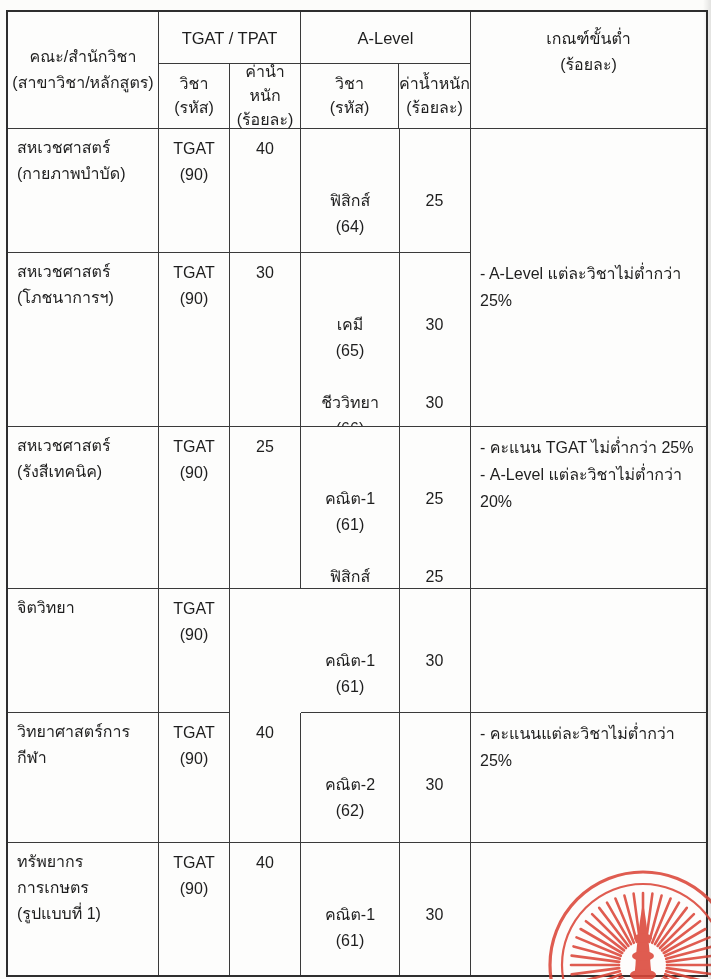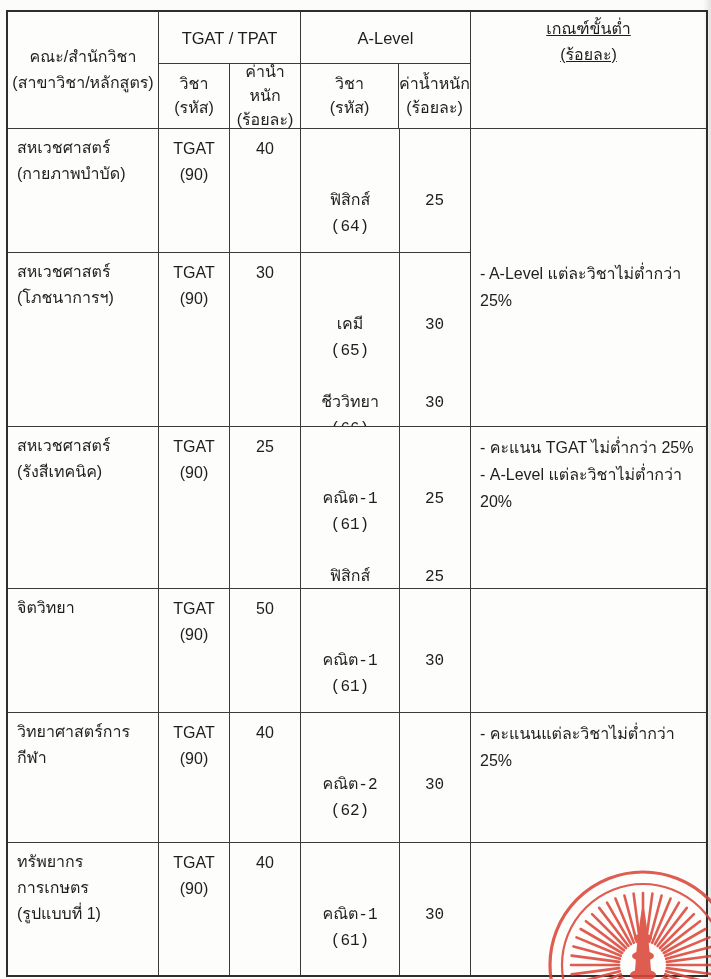--- a/index.html
+++ b/index.html
@@ -31,30 +31,30 @@
     border-bottom:1.4px solid #3a3a3a;
     font-size:16px;line-height:26px;
     white-space:pre-line;
     overflow:hidden;
   }
   .last-c{border-right:none;}
   .last-r{border-bottom:none;}
   .hdr{display:flex;align-items:center;justify-content:center;text-align:center;}
   .grp{font-size:16.5px;}
   .sub{line-height:24px;}
-  .c-crit{align-items:flex-start;padding-top:4px;text-decoration:underline;}
+  .c-crit{align-items:flex-start;padding-top:14px;}
   .fac{padding:6px 6px 0 9px;text-align:left;}
   .ctr{padding-top:7px;text-align:center;}
   .crit{padding:7px 6px 0 9px;line-height:27px;}
   .alv{position:relative;padding-top:7px;}
   .alv-divider{
     position:absolute;top:0;bottom:0;left:98px;width:1.4px;
     background:#3a3a3a;
   }
-  .alv-entry{display:flex;font-family:Liberation Mono, monospace;}
+  .alv-entry{display:flex;}
   .alv-name{width:98px;text-align:center;white-space:pre-line;}
   .alv-w{flex:1;text-align:center;white-space:pre-line;}
   .stamp{
     position:absolute;left:0;top:0;width:711px;height:979px;
     pointer-events:none;opacity:0.88;
   }
   .stamp circle{fill:none;stroke:var(--stamp-color,#dc4639);}
   .stamp .rays line{stroke:var(--stamp-color,#dc4639);stroke-width:2.6;stroke-linecap:round;}
   .stamp .crown{fill:var(--stamp-color,#dc4639);}
 </style>
@@ -132,21 +132,20 @@
       <div class="alv-w">25</div>
     </div>
     
   </div>
   <div class="cell crit last-c" style="grid-row:5;grid-column:6">- คะแนน TGAT ไม่ต่ำกว่า 25%
 - A-Level แต่ละวิชาไม่ต่ำกว่า 20%</div>
 
   <div class="cell fac" style="grid-row:6;grid-column:1">จิตวิทยา</div>
   <div class="cell ctr" style="grid-row:6;grid-column:2">TGAT
 (90)</div>
-  <div class="cell ctr" style="grid-row:6;grid-column:3">50</div>
   <div class="cell alv" style="grid-row:6;grid-column:4/6">
     <div class="alv-divider"></div>
     <div class="alv-entry">
       <div class="alv-name">คณิต-1
 (61)</div>
       <div class="alv-w">30</div>
     </div>
     
   </div>
   <div class="cell crit last-c" style="grid-row:6;grid-column:6"></div>

